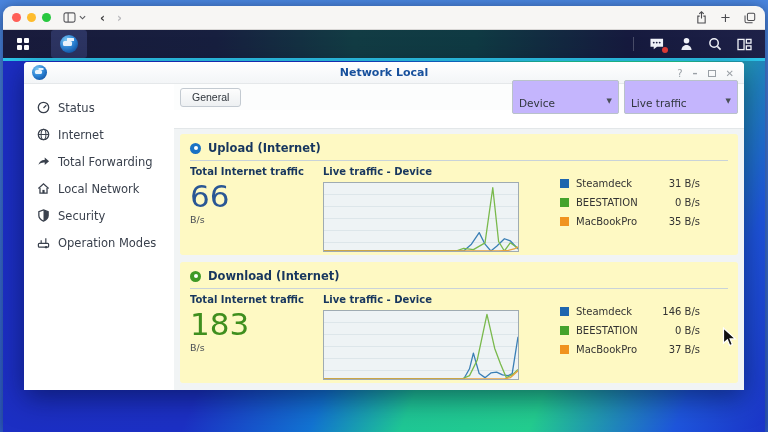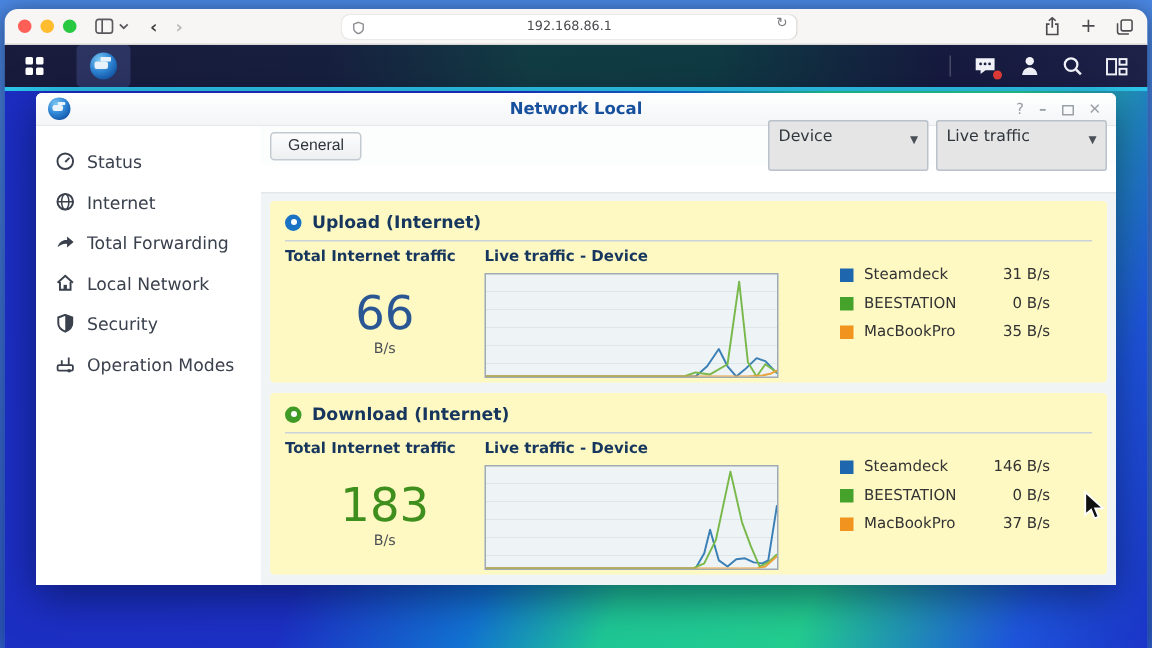--- a/index.html
+++ b/index.html
@@ -76,36 +76,36 @@
   .tab{padding:0 13px;font-size:10.5px;color:#3c4450;display:flex;align-items:center;
        border-right:1px solid #e2e5e8;position:relative}
   .tab:first-child{border-left:1px solid #e2e5e8}
   .tab.active{color:#1457a0;font-weight:bold}
   .tab.active::after{content:"";position:absolute;bottom:-4.5px;left:50%;width:7px;height:7px;background:#fff;
        border-right:1px solid #c9ced2;border-bottom:1px solid #c9ced2;transform:translateX(-50%) rotate(45deg)}
   .toolbar{height:26px;display:flex;align-items:center;padding:0 6px;background:#fcfdfd}
   .btn-settings{font-size:10.5px;color:#30363d;background:linear-gradient(#fdfdfd,#edf0f2);
        border:1px solid #c3cad1;border-radius:3px;padding:2.5px 11px}
   .selects{margin-left:auto;display:flex;gap:5px}
-  .select{height:18px;background:#e5e5e5;border:1px solid #b9c2ca;border-radius:2px;font-size:10.5px;
-       color:#30363d;display:flex;align-items:flex-end;justify-content:space-between;padding:16px 6px}
+  .select{height:18px;background:#c4b5fd;border:1px solid #b9c2ca;border-radius:2px;font-size:10.5px;
+       color:#30363d;display:flex;align-items:flex-start;justify-content:space-between;padding:16px 6px}
   .sel-device{width:107px}.sel-traffic{width:114px}
   .caret{font-size:7px;color:#4a5058}
 
   .content{position:absolute;top:44px;bottom:0;left:0;right:0;background:#f1f4f5;
            border-top:1px solid #e3e7e9;padding:5px 6px;display:flex;flex-direction:column;gap:7px}
   .panel{background:#fef9c3;border-radius:3px;height:121px;padding:5px 10px 0;position:relative}
   .panel-head{display:flex;align-items:center;gap:7px;padding:2px 0 5px;border-bottom:1px solid #c9d3d9}
   .toggle{width:11px;height:11px;border-radius:50%;position:relative;flex:none}
   .toggle::after{content:"";position:absolute;left:3.5px;top:3.5px;width:4px;height:4px;background:#fff;border-radius:50%}
   .panel-title{font-size:11.5px;font-weight:bold;color:#17365e}
   .panel-body{display:flex;padding-top:5px}
   .col-label{font-size:10px;font-weight:bold;color:#17365e}
   .total-col{width:133px;flex:none}
-  .big-wrap{text-align:center;margin-top:16px}
+  .big-wrap{margin-top:3px}
   .big-num{font-size:31px;line-height:1.05}
   .big-unit{font-size:9.5px;color:#4a4f55;margin-top:1px}
   .chart-col{width:196px;flex:none}
   .chart-box{margin-top:5px;height:70px;border:1px solid #9fabb2;background-color:#eef3f5;
        background-image:linear-gradient(#dde6ea 1px,rgba(0,0,0,0) 1px);background-size:100% 12px;
        background-position:0 11px}
   .chart-box svg{display:block;width:100%;height:100%}
   .legend-col{margin-left:auto;width:168px;padding:12px 6px 0 0;display:flex;flex-direction:column;gap:8px}
   .legend-row{display:flex;align-items:center;gap:7px;font-size:10px;color:#333}
   .sq{width:9px;height:9px;flex:none}
@@ -128,29 +128,20 @@
       <svg width="13" height="11" viewBox="0 0 14 12">
           <rect x="1" y="1" width="12" height="10" rx="2" fill="none" stroke="#5a5a5e" stroke-width="1.2"></rect>
           <path d="M5.5 1v10" stroke="#5a5a5e" stroke-width="1.2"></path>
         </svg>
       <svg width="7" height="5" viewBox="0 0 8 5">
           <path d="M1 1l3 3 3-3" fill="none" stroke="#5a5a5e" stroke-width="1.3"></path>
         </svg>
     </span>
     <span class="sf-ic sf-nav">‹</span>
     <span class="sf-ic sf-nav sf-fwd">›</span>
-    <div class="url-pill">
-      <span class="url-shield">
-        <svg width="8" height="9" viewBox="0 0 10 11">
-            <path d="M5 1l4 1.5V6c0 2.3-1.8 3.7-4 4.5C2.8 9.7 1 8.3 1 6V2.5Z" fill="none" stroke="#8e8e93" stroke-width="1.2"></path>
-          </svg>
-      </span>
-      <span>192.168.86.1</span>
-      <span class="url-reload">↻</span>
-    </div>
     <div class="sf-right">
       <span class="sf-ic">
         <svg width="11" height="13" viewBox="0 0 12 14">
             <path d="M6 1v7M3.5 3L6 .8 8.5 3" fill="none" stroke="#4c4c50" stroke-width="1.2"></path>
             <path d="M4 5.5H2v7.5h8V5.5H8" fill="none" stroke="#4c4c50" stroke-width="1.2"></path>
           </svg>
       </span>
       <span class="sf-ic sf-plus">+</span>
       <span class="sf-ic">
         <svg width="12" height="12" viewBox="0 0 14 14">

